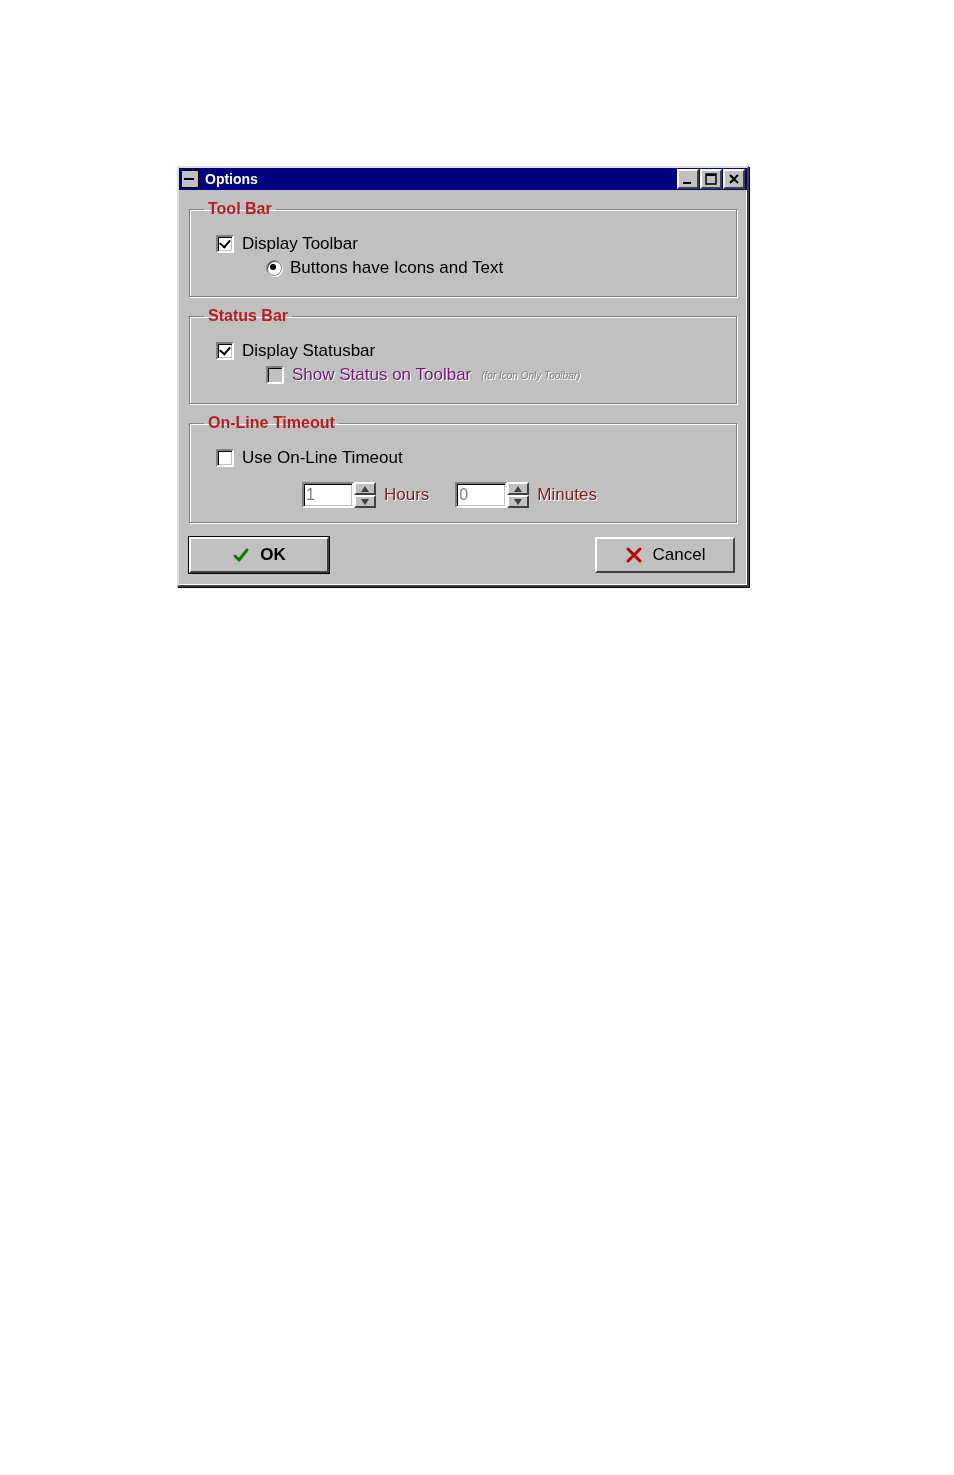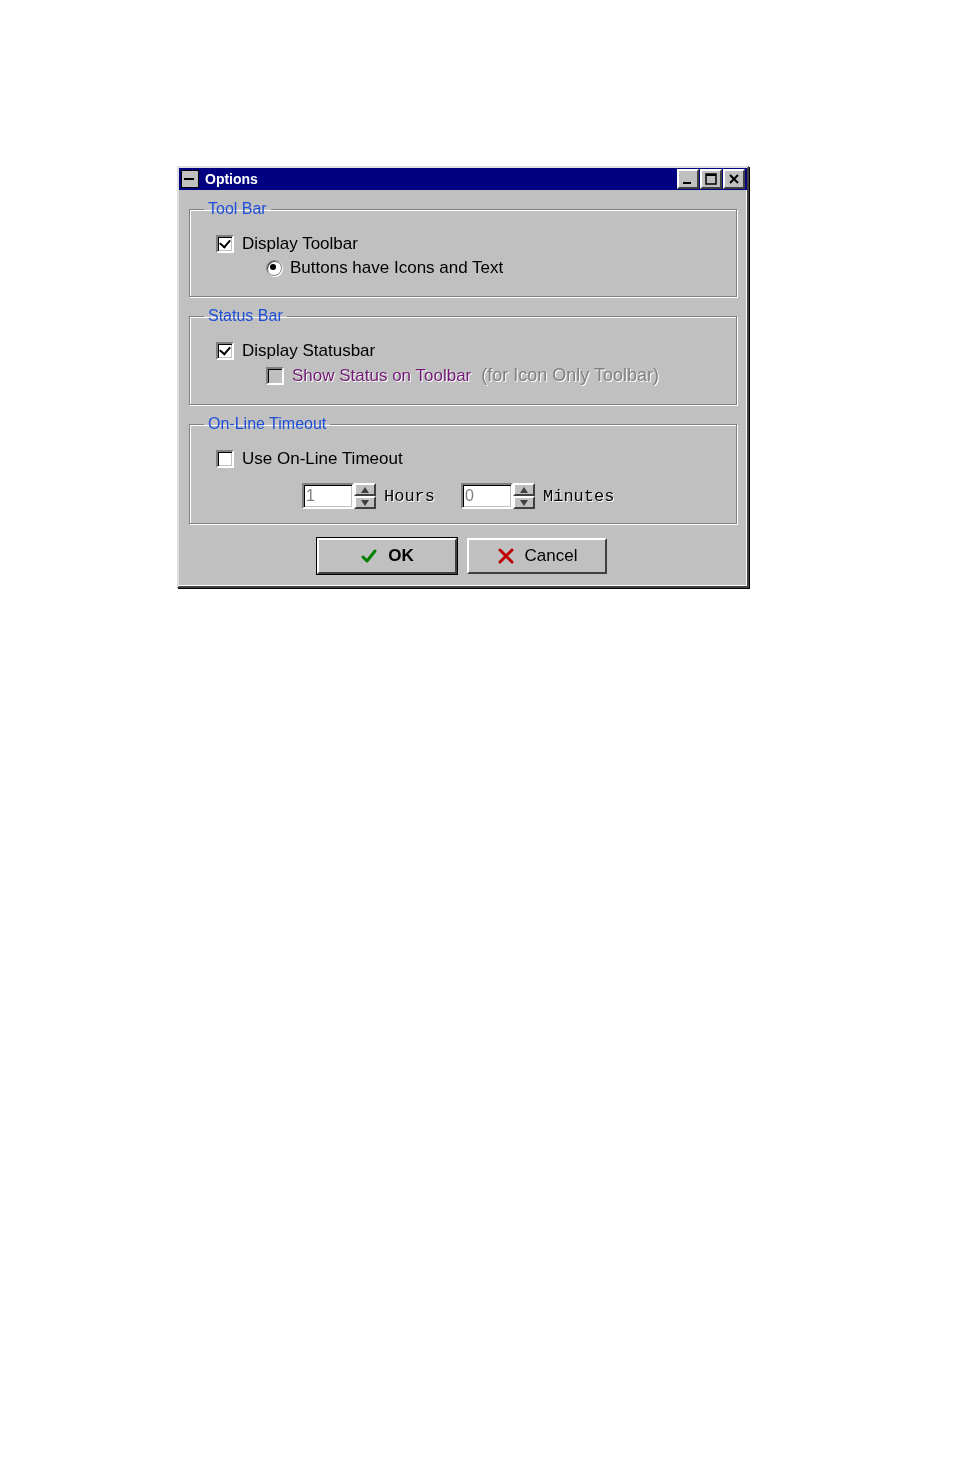--- a/index.html
+++ b/index.html
@@ -65,24 +65,25 @@
     padding: 10px 10px 12px 10px;
   }
   fieldset.groupbox {
     border: 1px solid #808080;
     box-shadow: 1px 1px 0 #fff inset, 1px 1px 0 #fff;
     margin: 0 0 10px 0;
     padding: 12px 12px 14px 12px;
     position: relative;
   }
   fieldset.groupbox > legend {
-    color: #1d4ed8;
+    color: #b91c1c;
     font-size: 16px;
     padding: 0 4px;
     margin-left: 2px;
+    font-weight: bold;
   }
   .row {
     display: flex;
     align-items: center;
     font-size: 17px;
     color: #000;
     margin: 4px 0;
   }
   .indent1 { padding-left: 14px; }
   .indent2 { padding-left: 64px; }
@@ -119,21 +120,21 @@
   .rad.selected::after {
     content:"";
     position:absolute;
     left:3px; top:3px;
     width:6px; height:6px;
     border-radius:50%;
     background:#000;
   }
   .label { white-space: nowrap; }
   .disabled-text { color:#701a75; text-shadow: 1px 1px 0 #fff; }
-  .hint { font-size:18px; color:#808080; text-shadow:1px 1px 0 #fff; margin-left:10px; }
+  .hint { font-size:10px; color:#808080; text-shadow:1px 1px 0 #fff; margin-left:10px;font-style:italic; }
 
   .spin-row {
     display:flex; align-items:center; gap:8px;
     padding-left: 100px;
     margin-top: 14px;
   }
   .spin {
     display:flex;
     height: 26px;
   }
@@ -153,24 +154,24 @@
     display:flex; flex-direction:column;
   }
   .spin-btn {
     width: 18px; height: 13px;
     background:#c0c0c0;
     border:2px solid;
     border-color:#fff #404040 #404040 #fff;
     display:flex; align-items:center; justify-content:center;
   }
   .spin-btn svg { width:8px; height:6px; }
-  .unit { color:#000000; text-shadow:1px 1px 0 #fff; font-size:17px; margin-right:18px;font-family:Liberation Mono, monospace; }
+  .unit { color:#7f1d1d; text-shadow:1px 1px 0 #fff; font-size:17px; margin-right:18px; }
 
   .button-row {
-    display:flex; justify-content:center; gap:10px;
+    display:flex; justify-content:space-between; gap:10px;
     padding: 4px 2px 0 0;
   }
   .btn {
     min-width: 116px;
     height: 32px;
     background:#c0c0c0;
     border:2px solid;
     border-color:#fff #404040 #404040 #fff;
     display:flex; align-items:center; justify-content:center;
     font-size:17px;

